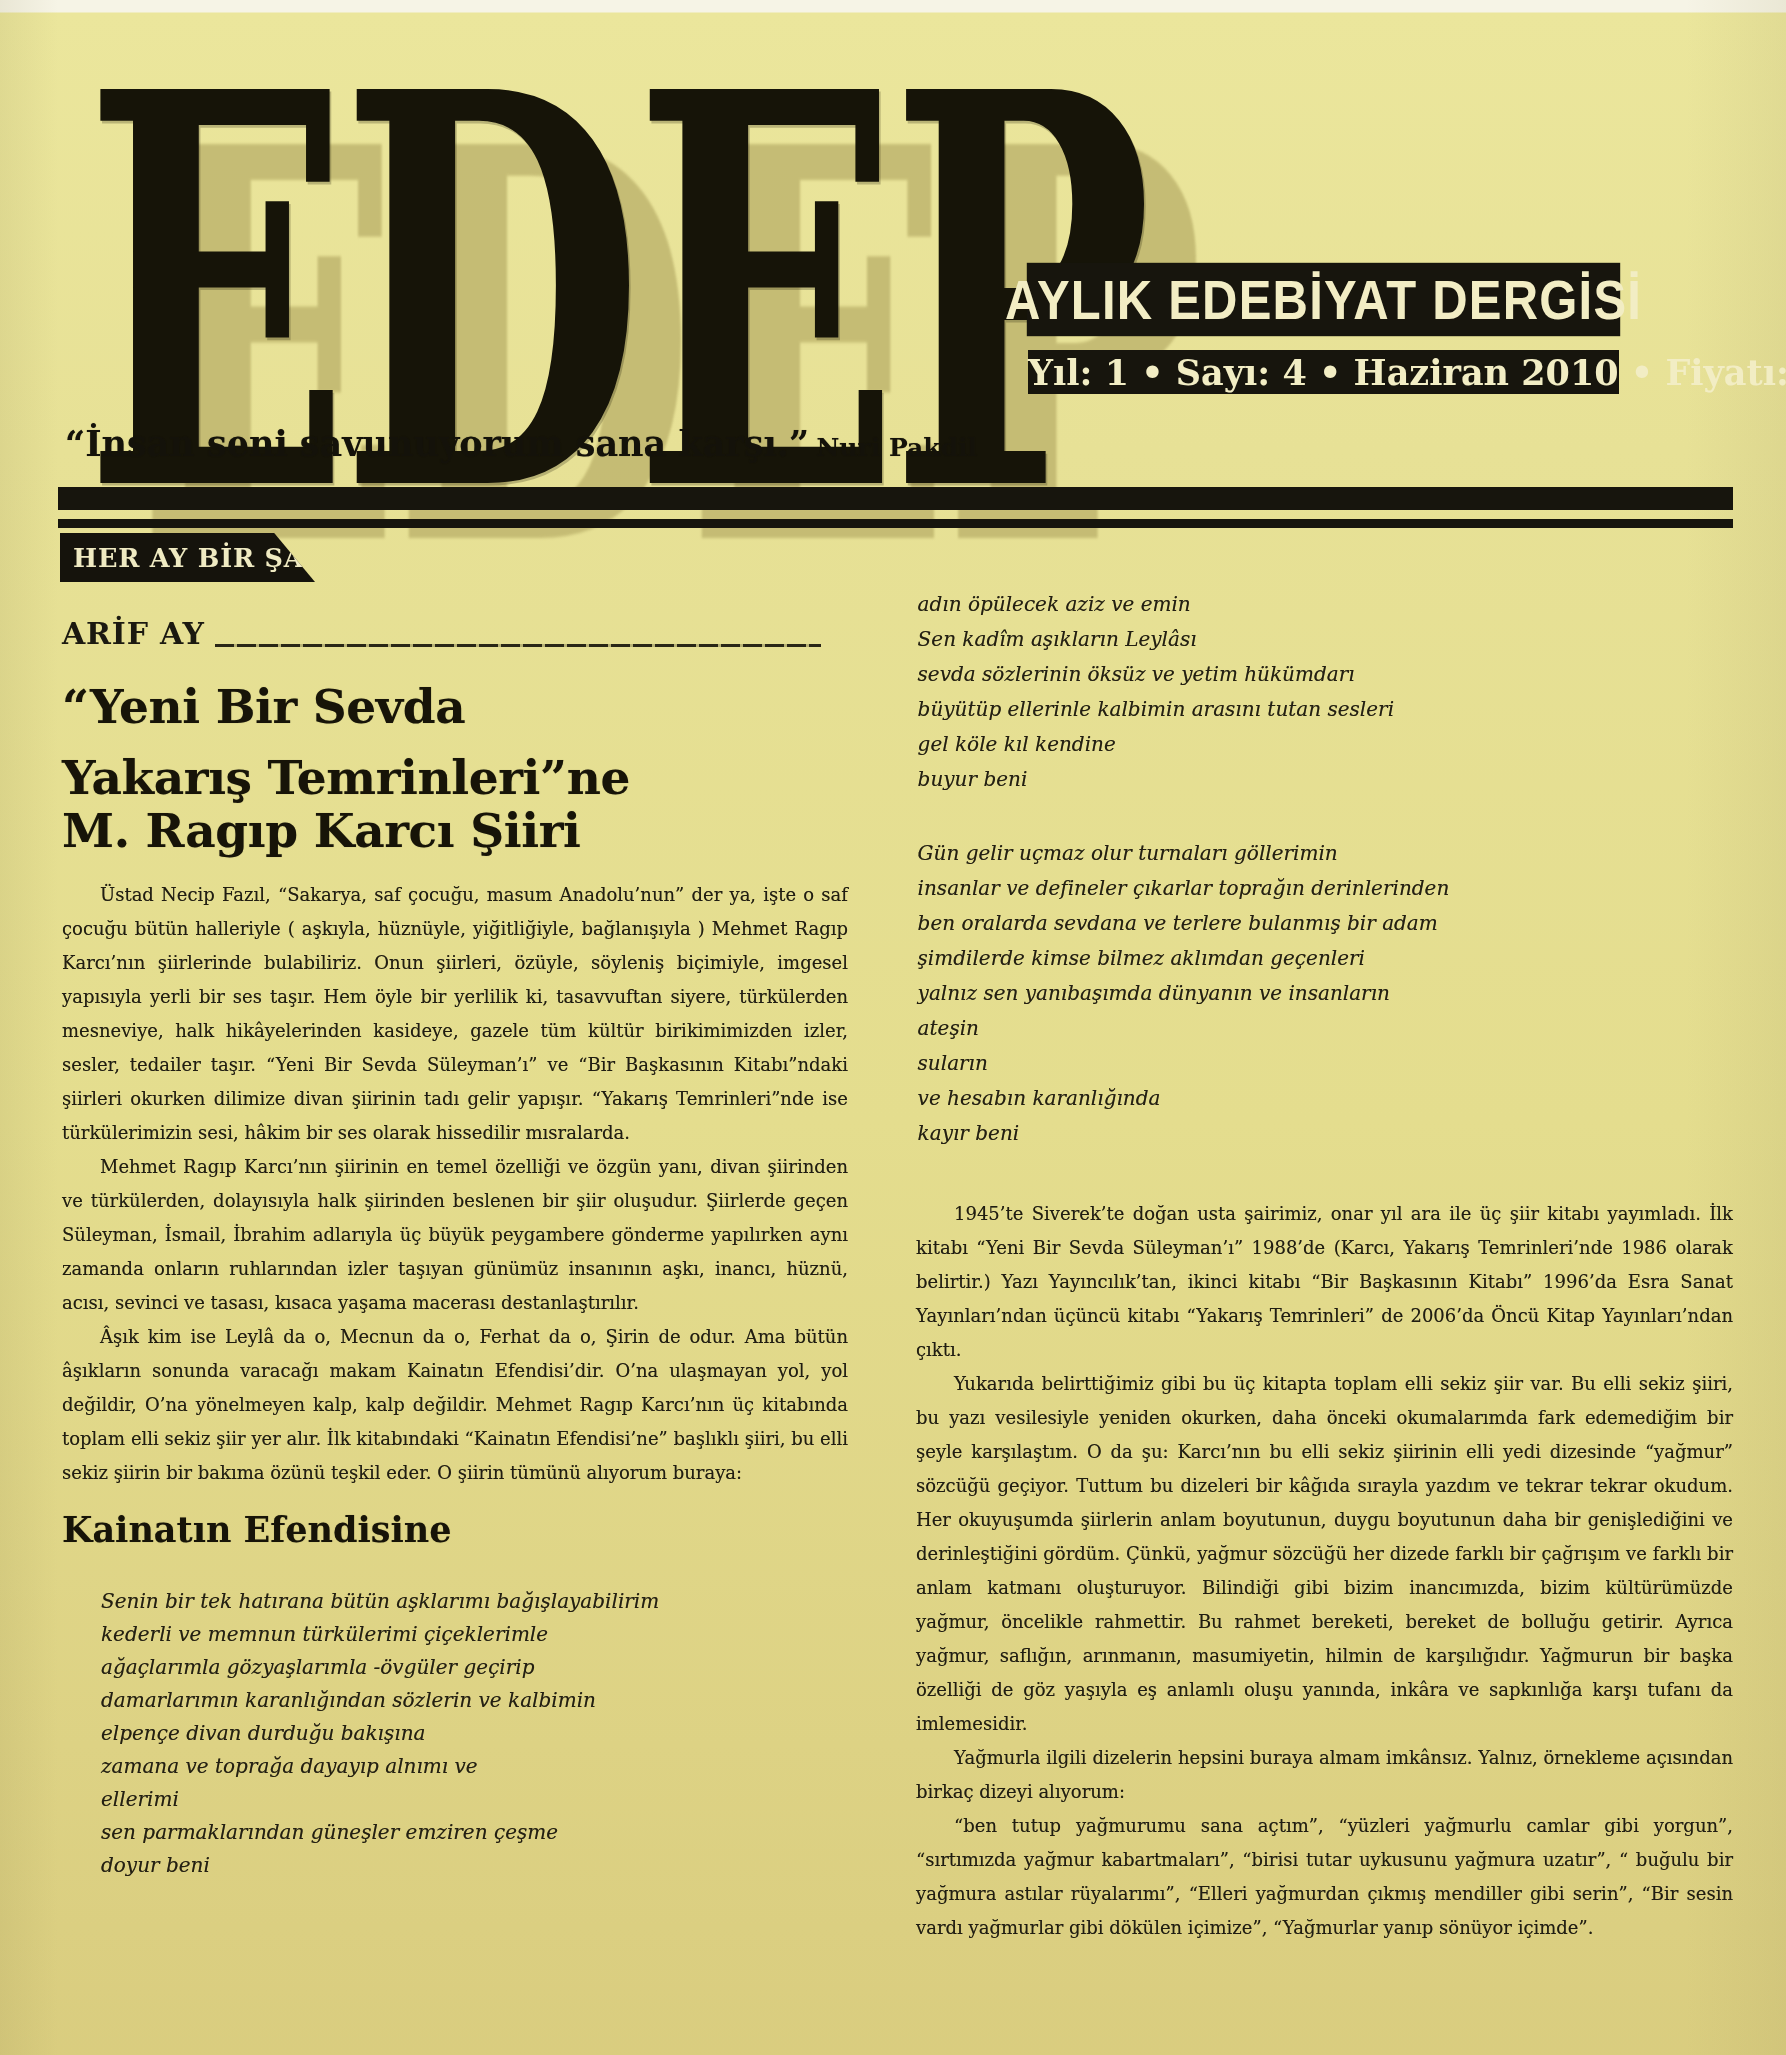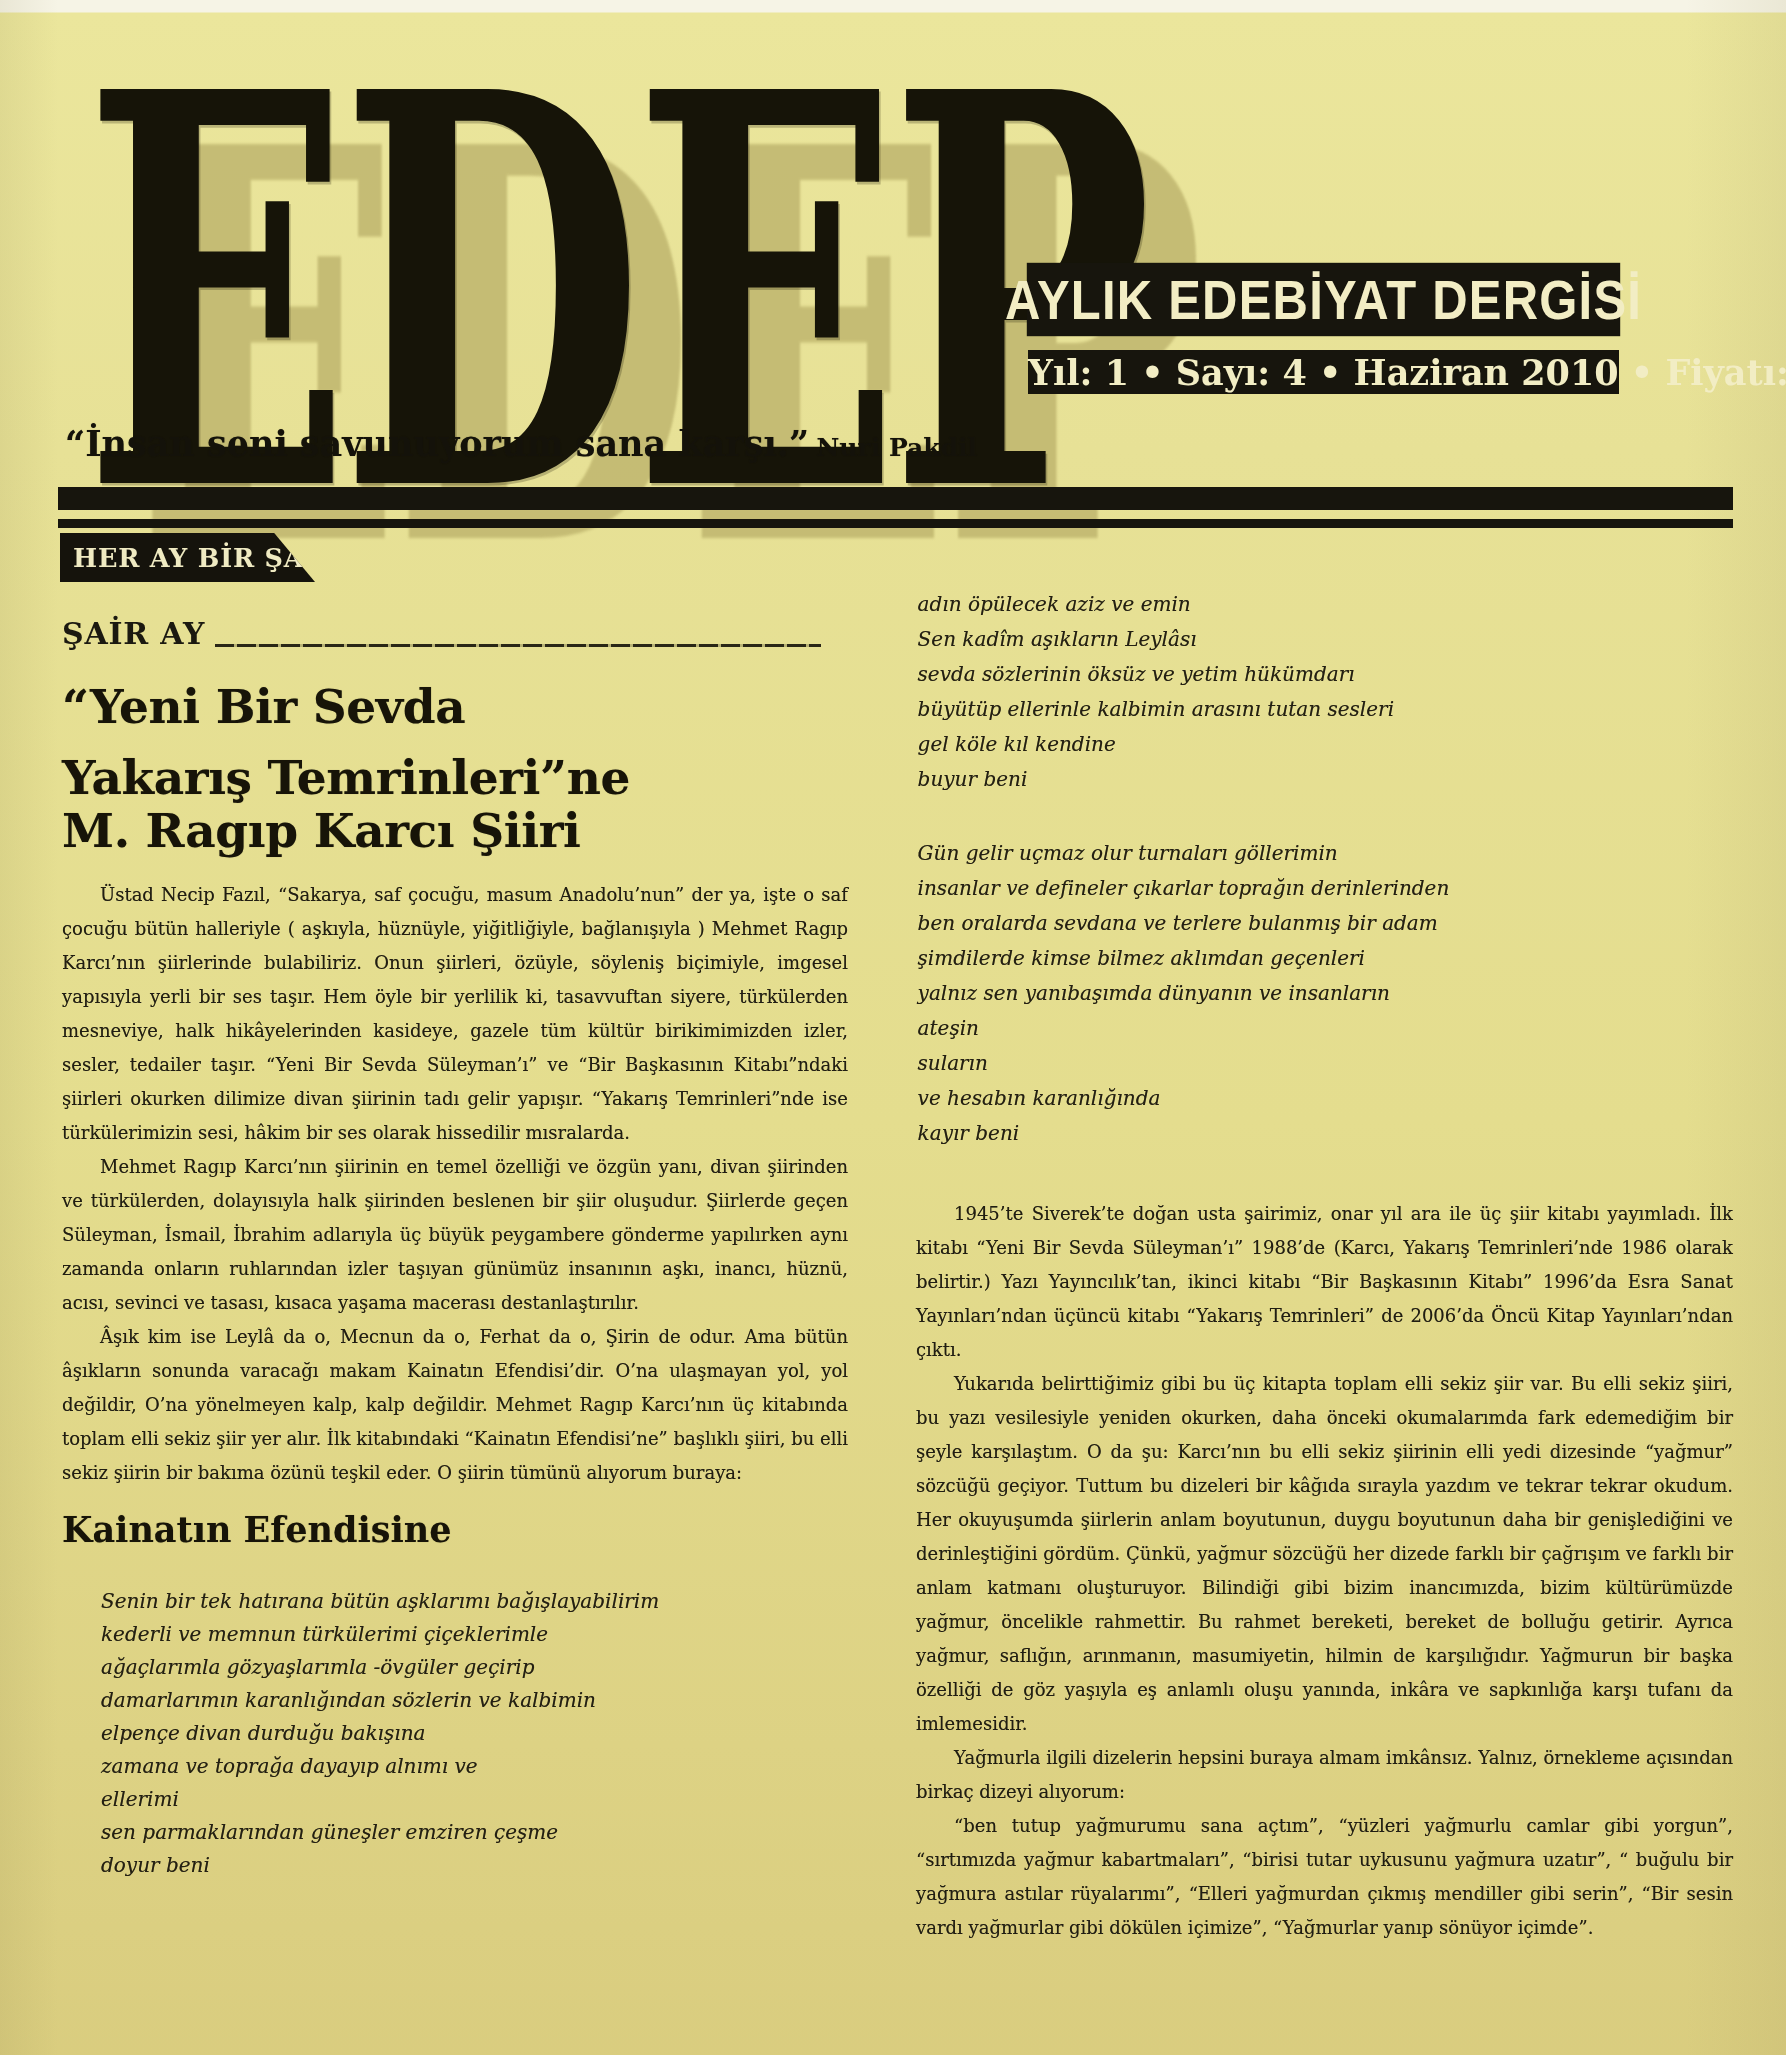--- a/index.html
+++ b/index.html
@@ -209,21 +209,21 @@
   </div>
 
   <div class="rule-thick"></div>
   <div class="rule-thin"></div>
 
   <div class="tab">
     <span>HER AY BİR ŞAİR</span>
   </div>
 
   <div class="poet-row">
-    <span class="poet-name">ŞAİR AY</span>
+    <span class="poet-name">ARİF AY</span>
     <span class="poet-rule"></span>
   </div>
 
   <div class="col col-left">
     <h1 class="article-title">
       <span class="tgroup">
         <span class="tline">“Yeni Bir Sevda</span>
       </span>
       <span class="tgroup">
         <span class="tline">Yakarış Temrinleri”ne</span>

